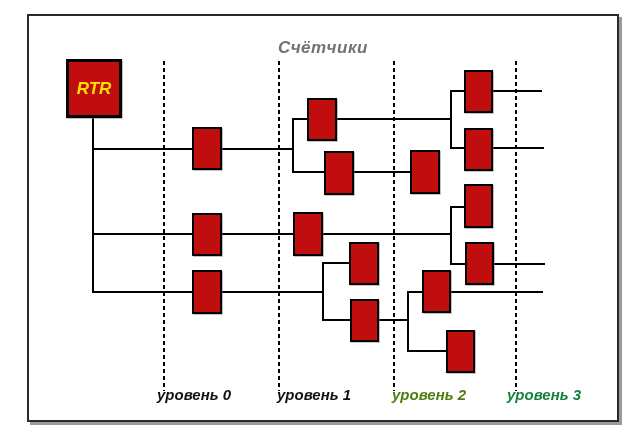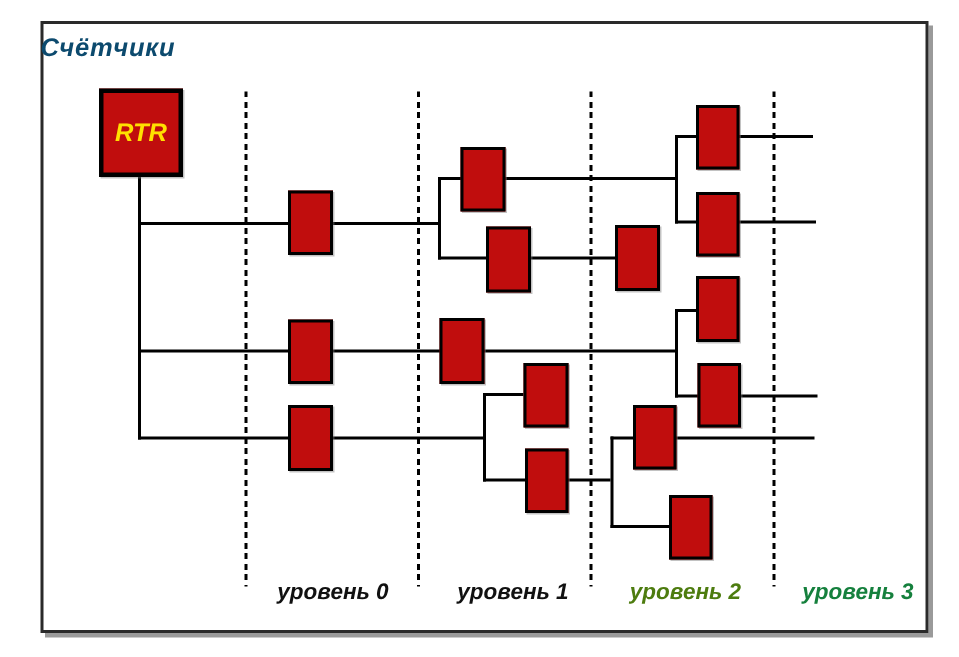--- a/index.html
+++ b/index.html
@@ -6,41 +6,41 @@
   .stage{
     position:relative;width:639px;height:438px;background:#ffffff;overflow:hidden;
     font-family:"Liberation Sans","DejaVu Sans",sans-serif;
   }
   .frame{
     position:absolute;left:27px;top:14px;width:592px;height:408px;
     border:2px solid #2a2a2a;background:#ffffff;box-sizing:border-box;
     box-shadow:3px 3px 0 0 #9a9a9a;
   }
   .title{
-    position:absolute;left:27px;top:22px;width:592px;text-align:left;
-    font-size:17px;font-weight:bold;font-style:italic;color:#0c4a6e;
+    position:absolute;left:27px;top:38px;width:592px;text-align:center;
+    font-size:17px;font-weight:bold;font-style:italic;color:#737373;
     letter-spacing:0.5px;
   }
   .wire{position:absolute;background:#000;}
   .vdash{
     position:absolute;width:2px;
     background:repeating-linear-gradient(to bottom,#000 0 4px,transparent 4px 7px);
   }
   .meter{
     position:absolute;box-sizing:border-box;border:2px solid #000;
     box-shadow:1px 1px 0 0 rgba(120,120,120,.45);
   }
   .rtr{
     position:absolute;box-sizing:border-box;border:3px solid #000;
     display:flex;align-items:center;justify-content:center;
     font-size:17px;font-weight:bold;font-style:italic;
     box-shadow:1px 1px 0 0 rgba(120,120,120,.45);
   }
   .lvl{
-    position:absolute;width:130px;text-align:center;
+    position:absolute;width:130px;text-align:left;
     font-size:15px;font-weight:bold;font-style:italic;color:#111;
     white-space:nowrap;
   }
 </style>
 </head>
 <body>
 
 <div class="stage">
   <div class="frame"></div>
   <div class="title">Счётчики</div>

